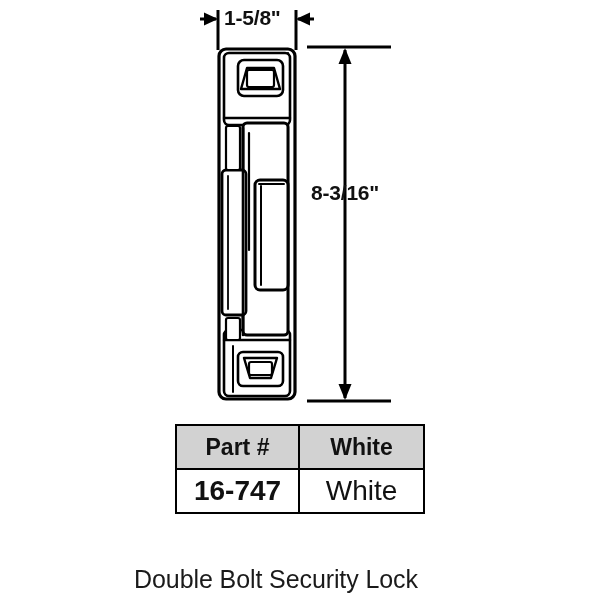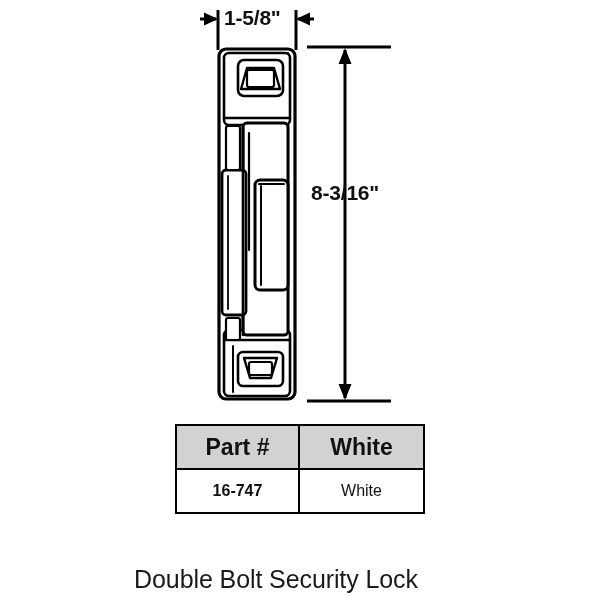--- a/index.html
+++ b/index.html
@@ -69,21 +69,21 @@
     background: #eab308;
     box-shadow: 0 0 0 0 transparent;
   }
   #parts-table td,
   #parts-table th {
     border: 2px solid #000000;
     height: 42px;
     text-align: center;
     vertical-align: middle;
     font-family: "Liberation Sans", sans-serif;
-    font-size: 16px;
+    font-size: 28px;
     color: #111111;
     padding: 0;
   }
   #parts-table thead th {
     background: #d2d2d2;
     font-weight: 700;
     font-size: 23px;
   }
   #parts-table tbody tr.row-white td {
     background: #ffffff;

